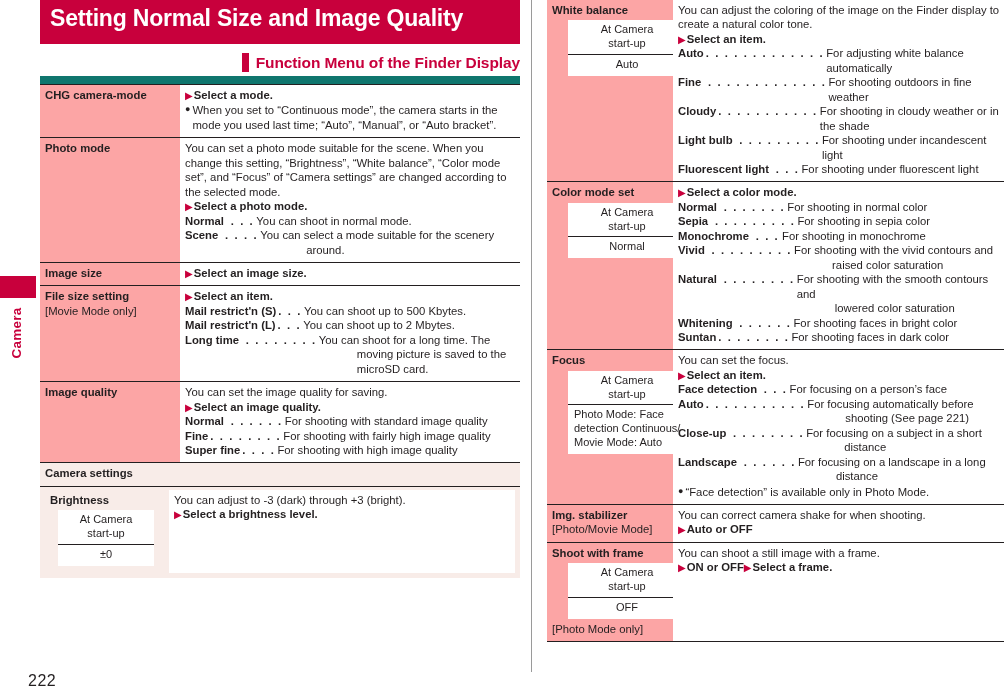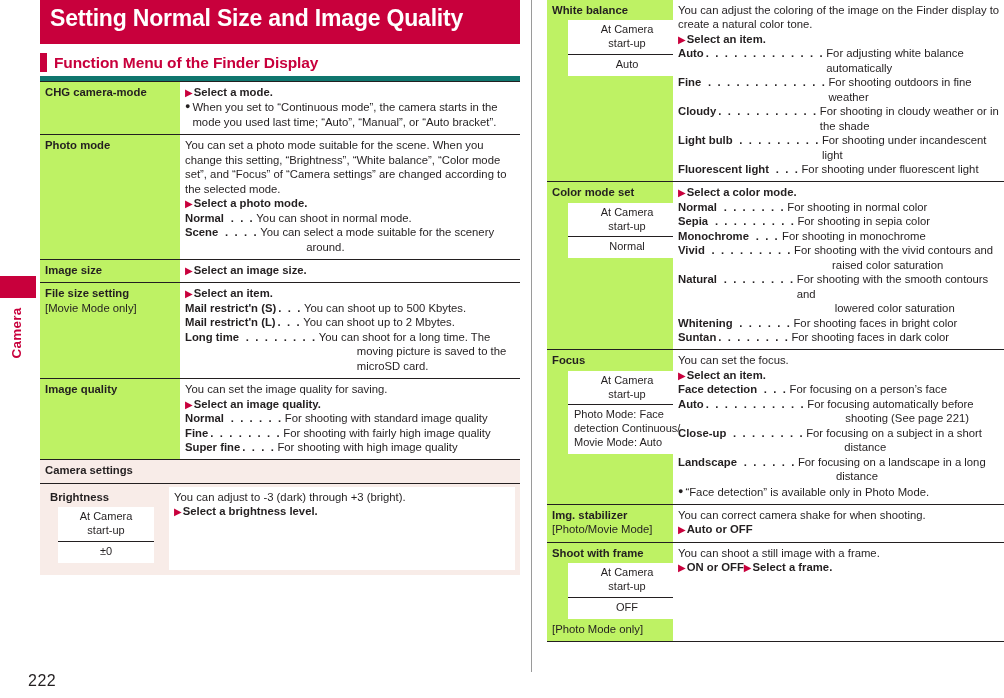--- a/index.html
+++ b/index.html
@@ -31,33 +31,33 @@
   .col-divider{position:absolute;left:531px;top:0;width:1px;height:672px;background:#9a9a9a;}
 
   
   .banner{
     background:#c8003c;color:#ffffff;
     font-size:23px;font-weight:bold;letter-spacing:-.2px;
     padding:6px 10px 8px 10px;line-height:1.05;
     height:30px;box-sizing:content-box;
   }
   .subhead-wrap{
-    margin-top:9px;border-bottom:5px solid #0f766e;padding-bottom:4px;
-    display:flex;align-items:center;
+    margin-top:9px;border-bottom:8px solid #0f766e;padding-bottom:4px;
+    display:flex;align-items:center;justify-content:flex-end;
   }
   .subhead-bar{width:7px;height:19px;background:#c8003c;margin-right:7px;}
   .subhead{color:#c8003c;font-size:15.5px;font-weight:bold;letter-spacing:-.1px;}
 
   
   table.doc{width:100%;border-collapse:collapse;table-layout:fixed;}
   table.doc td{
     vertical-align:top;padding:3px 5px 5px 5px;
     font-size:11.3px;line-height:1.28;
   }
-  td.lbl{background:#bef264;font-weight:bold;}
+  td.lbl{background:#fca5a5;font-weight:bold;}
   td.val{background:#ffffff;}
   tr.row{border-top:1px solid #231f20;}
   .bnd{border-bottom:1px solid #231f20;}
 
   .lbl .sub{font-weight:normal;display:block;}
 
   
   .arrow{color:#c8003c;font-size:10px;margin-right:1px;line-height:1;}
   .step{font-weight:bold;}
   .bullet-line{display:flex;margin-top:1px;}

